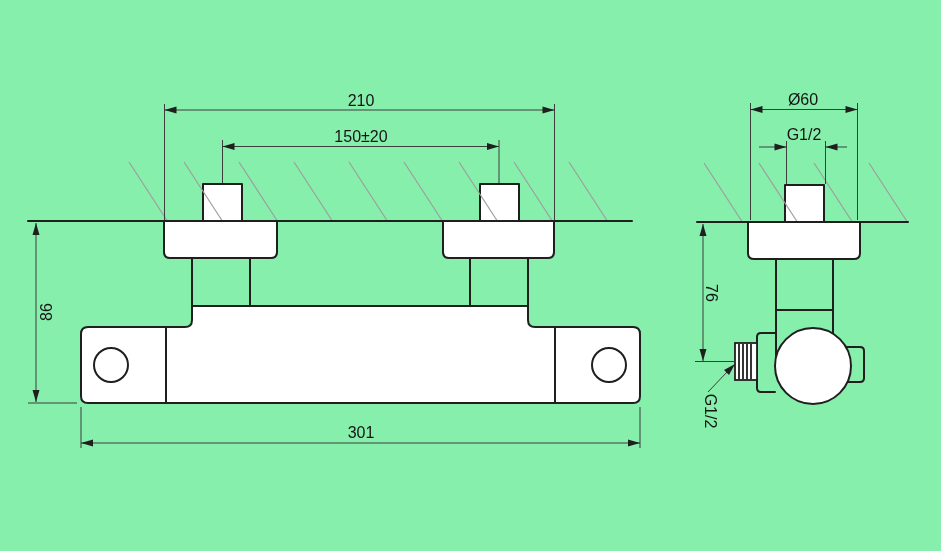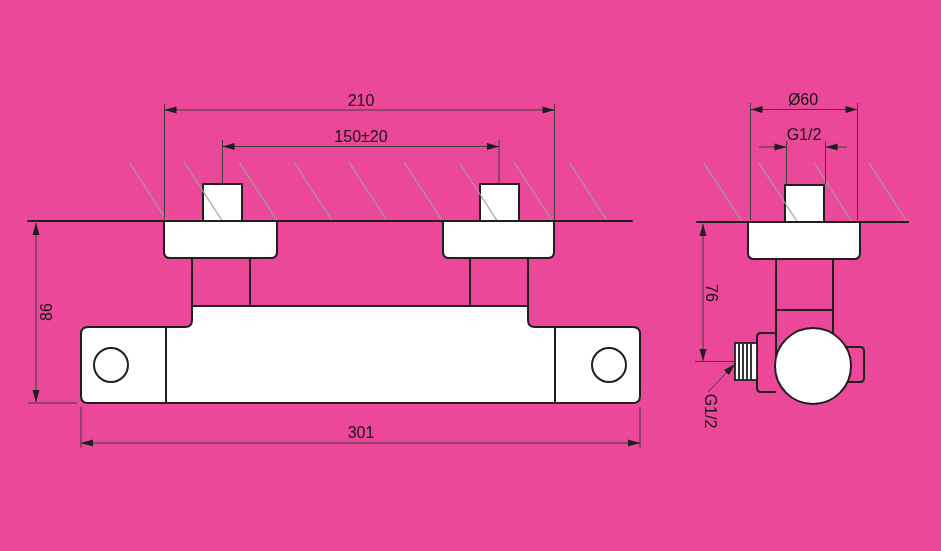--- a/index.html
+++ b/index.html
@@ -1,16 +1,16 @@
 <!DOCTYPE html>
 <html><head>
 <meta charset="utf-8">
 <style>
   html,body { margin:0; padding:0; background:#ffffff; }
-  .canvas { width:941px; height:551px; position:relative; background:#ec4899; overflow:hidden; }
+  .canvas { width:941px; height:551px; position:relative; background:#86efac; overflow:hidden; }
   svg { display:block; }
   .outline      { stroke:#1f1f1f; stroke-width:2; fill:none; stroke-linejoin:round; stroke-linecap:round; }
   .outline-fill { stroke:#1f1f1f; stroke-width:2; fill:#ffffff; stroke-linejoin:round; }
   .thin-fill    { stroke:#1f1f1f; stroke-width:1.8; fill:#ffffff; }
   .dim   { stroke:#3d3d3d; stroke-width:1; fill:none; }
   .hatch { stroke:#9e9e9e; stroke-width:1.2; fill:none; }
   .arrow { fill:#1f1f1f; stroke:none; }
   .ridge { stroke:#1f1f1f; stroke-width:1.8; }
   text.dimtext { font-family:"Liberation Sans", sans-serif; font-size:16px; fill:#141414; }
 </style>

